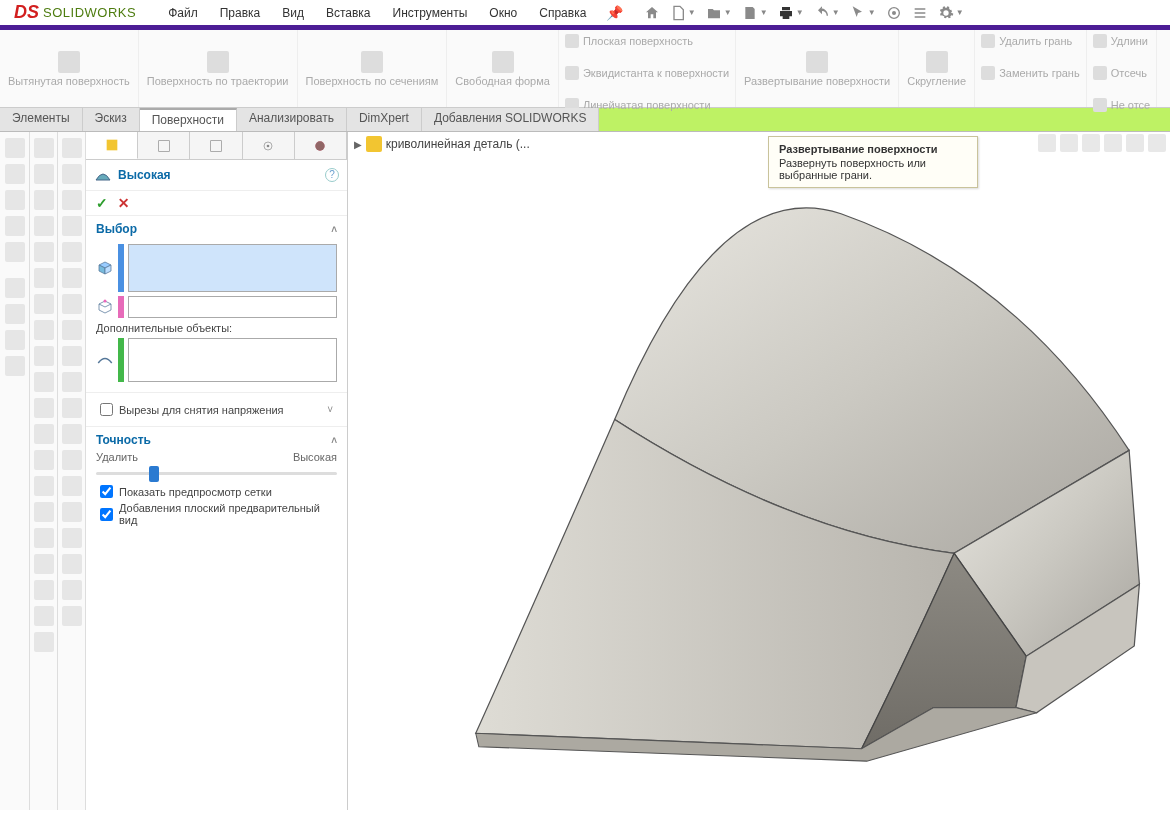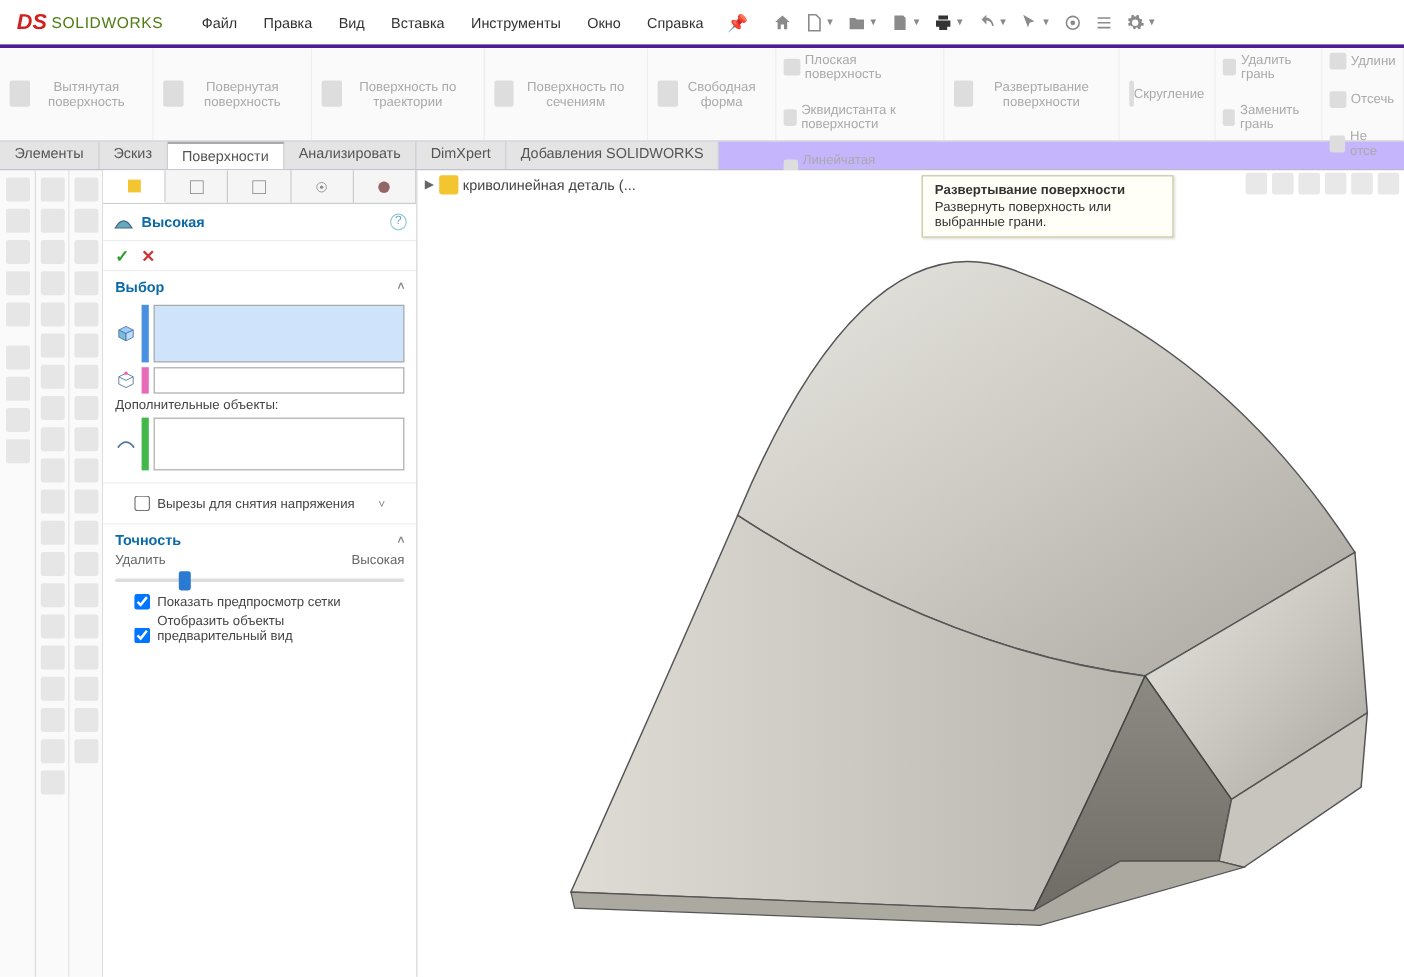--- a/index.html
+++ b/index.html
@@ -1,41 +1,41 @@
 <!DOCTYPE html>
 <html><head>
 <meta charset="utf-8">
 <style>
 * { box-sizing: border-box; margin: 0; padding: 0; font-family: "Segoe UI", Tahoma, sans-serif; }
 body { width: 1170px; height: 814px; background: #fff; overflow: hidden; font-size: 12px; color: #333; }
 
 
-.menubar { height: 40px; display: flex; align-items: center; border-bottom: 3px solid #4c1d95; padding: 0 8px; gap: 4px; }
+.menubar { height: 30px; display: flex; align-items: center; border-bottom: 5px solid #4c1d95; padding: 0 8px; gap: 4px; }
 .logo { display: flex; align-items: center; gap: 4px; padding: 0 6px; }
 .logo-mark { font-weight: bold; font-style: italic; color: #d21f1f; font-size: 18px; }
 .logo-text { font-weight: normal; color: #4d7c0f; font-size: 13px; letter-spacing: .5px; }
 .menu-items { display: flex; gap: 2px; margin-left: 12px; }
 .menu-items span { padding: 4px 10px; cursor: default; }
 .pin { color: #2a7ad1; font-size: 14px; margin: 0 6px; }
 .qat { display: flex; gap: 2px; align-items: center; margin-left: 6px; }
 .qat .qbtn { width: 24px; height: 24px; display: flex; align-items: center; justify-content: center; color: #888; border-radius: 2px; }
 .qat .qbtn.drop { width: 34px; }
 .qat .qbtn svg { width: 16px; height: 16px; fill: #8a8a8a; }
 .drop-caret { font-size: 8px; color: #888; margin-left: 2px; }
 
 
 .ribbon { height: 78px; border-bottom: 1px solid #ccc; display: flex; background: #fafafa; }
-.ribbon-group { display: flex; flex-direction: row; align-items: center; justify-content: center; padding: 2px 8px; border-right: 1px solid #eee; color: #aaa; font-size: 11px; text-align: center; min-width: 70px; }
+.ribbon-group { display: flex; flex-direction: column; align-items: center; justify-content: center; padding: 2px 8px; border-right: 1px solid #eee; color: #aaa; font-size: 11px; text-align: center; min-width: 70px; }
 .ribbon-group .ico { width: 22px; height: 22px; background: #ddd; border-radius: 2px; margin-bottom: 2px; }
 .ribbon-stack { display: flex; flex-direction: column; gap: 18px; align-items: flex-start; padding: 4px 6px; border-right: 1px solid #eee; color: #aaa; font-size: 11px; }
 .ribbon-stack div { display: flex; align-items: center; gap: 4px; }
 .ribbon-stack .ico-s { width: 14px; height: 14px; background: #ddd; border-radius: 2px; }
 
 
-.tabstrip { height: 24px; display: flex; border-bottom: 1px solid #bbb; background: #c4b5fd; }
+.tabstrip { height: 24px; display: flex; border-bottom: 1px solid #bbb; background: #bef264; }
 .tab { padding: 3px 12px; border-right: 1px solid #ccc; background: #e4e4e4; color: #555; cursor: default; font-size: 12px; }
 .tab.active { background: #fff; border-top: 2px solid #aaa; font-weight: 500; }
 
 
 .main { display: flex; height: calc(814px - 34px - 78px - 24px); }
 .vtool { width: 30px; border-right: 1px solid #ddd; background: #fafafa; display: flex; flex-direction: column; align-items: center; gap: 6px; padding-top: 6px; }
 .vtool .ti { width: 20px; height: 20px; border-radius: 2px; background: #e6e6e6; }
 .vtool .ti.sp { margin-top: 10px; }
 .vtool.narrow { width: 28px; }
 
@@ -60,21 +60,21 @@
 .selbox .stripe { width: 6px; }
 .selbox .field { flex: 1; height: 36px; border: 1px solid #aaa; background: #fff; }
 .selbox.blue .stripe { background: #4a90e2; }
 .selbox.blue .field { background: #cfe4fb; height: 48px; }
 .selbox.pink .stripe { background: #e76bb9; }
 .selbox.pink .field { height: 22px; }
 .selbox.green .stripe { background: #43b84a; }
 .selbox.green .field { height: 44px; }
 .sublabel { font-size: 11px; color: #444; margin: 2px 0; }
 
-.chk { display: flex; align-items: flex-end; gap: 6px; font-size: 11px; color: #444; margin: 4px 16px; }
+.chk { display: flex; align-items: center; gap: 6px; font-size: 11px; color: #444; margin: 4px 4px; }
 .chk input { width: 13px; height: 13px; }
 .slider-labels { display: flex; justify-content: space-between; font-size: 11px; color: #666; }
 .slider { position: relative; height: 16px; margin-top: 2px; }
 .slider-track { position: absolute; top: 7px; left: 0; right: 0; height: 3px; background: #ddd; border-radius: 2px; }
 .slider-thumb { position: absolute; top: 1px; left: 22%; width: 10px; height: 16px; background: #2a7ad1; border-radius: 2px; }
 
 
 .viewport { flex: 1; position: relative; background: #fff; }
 .breadcrumb { position: absolute; top: 4px; left: 6px; display: flex; align-items: center; gap: 4px; font-size: 12px; color: #444; }
 .breadcrumb .tri { color: #666; font-size: 10px; }
@@ -168,24 +168,20 @@
   </div>
 </div>
 
 <div class="ribbon">
   <div class="ribbon-group">
       <div class="ico"></div>
       <span>Вытянутая поверхность</span>
     </div>
   <div class="ribbon-group">
       <div class="ico"></div>
-      <span>Повернутая поверхность</span>
-    </div>
-  <div class="ribbon-group">
-      <div class="ico"></div>
       <span>Поверхность по траектории</span>
     </div>
   <div class="ribbon-group">
       <div class="ico"></div>
       <span>Поверхность по сечениям</span>
     </div>
   <div class="ribbon-group">
       <div class="ico"></div>
       <span>Свободная форма</span>
     </div>
@@ -398,21 +394,21 @@
       <div class="slider">
         <div class="slider-track"></div>
           <div class="slider-thumb"></div>
       </div>
       <label class="chk">
         <input type="checkbox" checked="" style="">
         <span>Показать предпросмотр сетки</span>
       </label>
       <label class="chk">
         <input type="checkbox" checked="" style="">
-        <span>Отобразить объекты предварительный вид</span>
+        <span>Добавления плоский предварительный вид</span>
       </label>
     </div>
   </div>
 
   <div class="viewport">
     <div class="breadcrumb">
       <span class="tri">▶</span>
       <span class="bic"></span>
       <span>криволинейная деталь  (...</span>
     </div>

